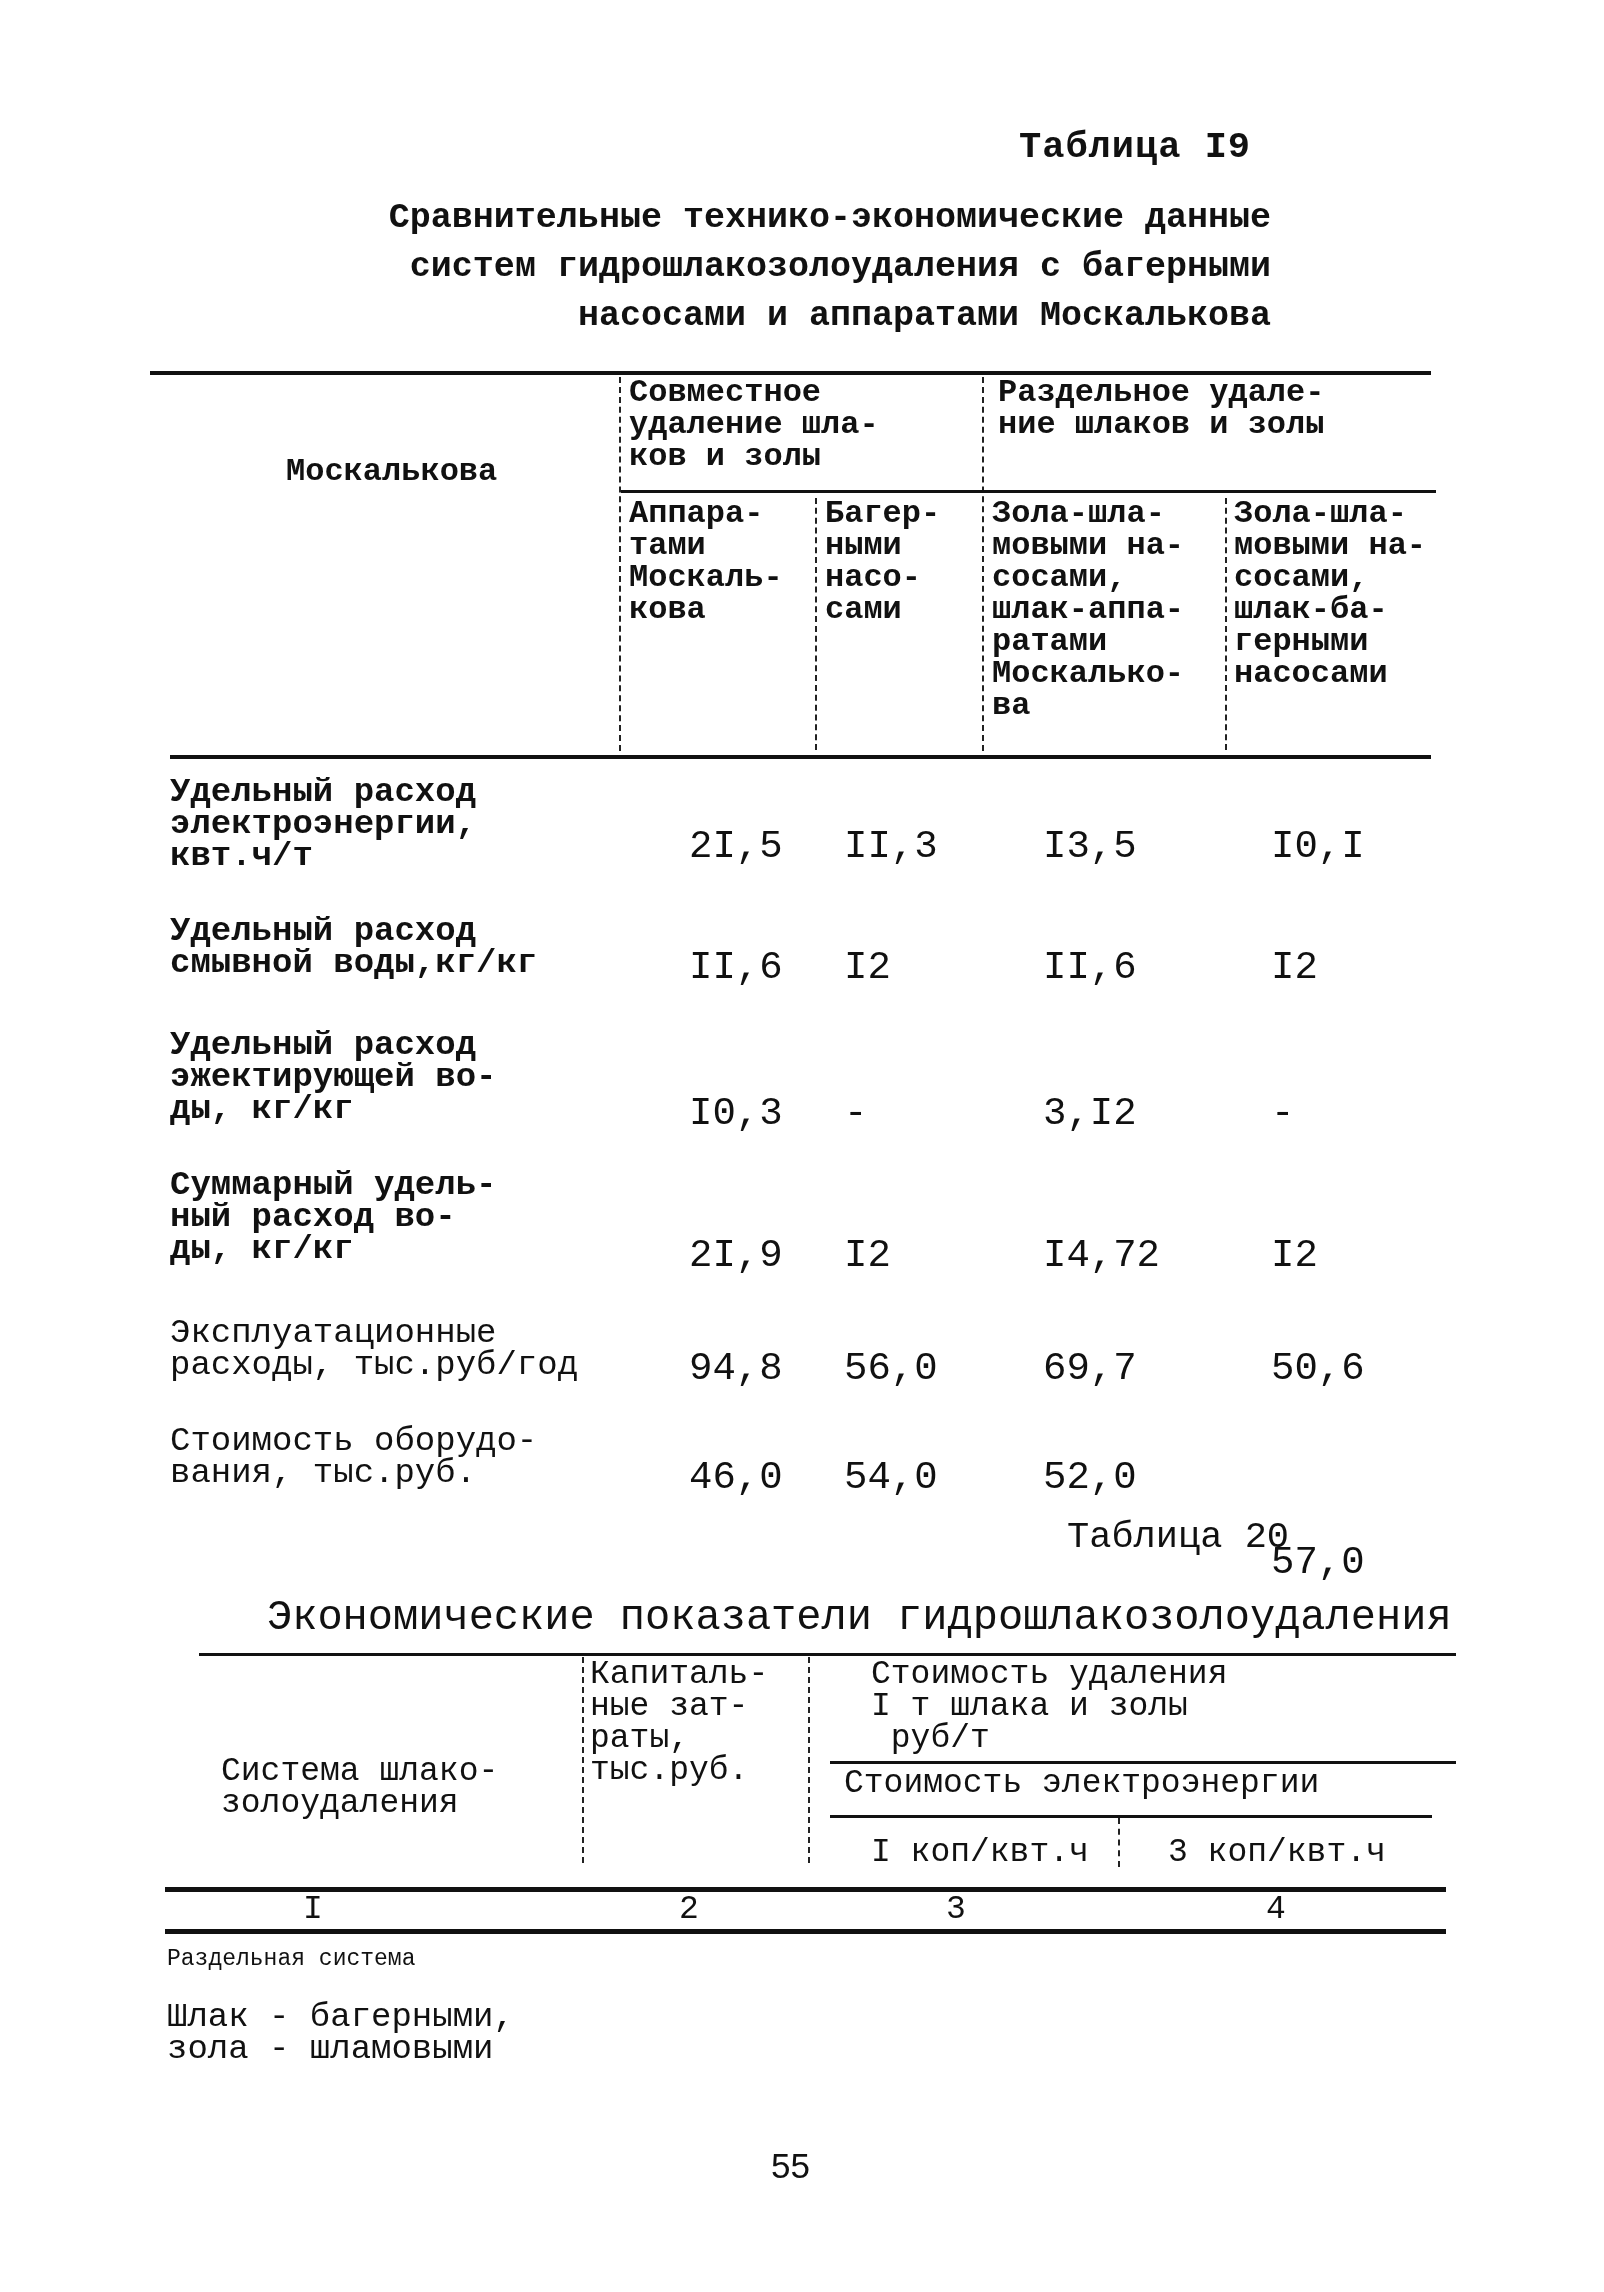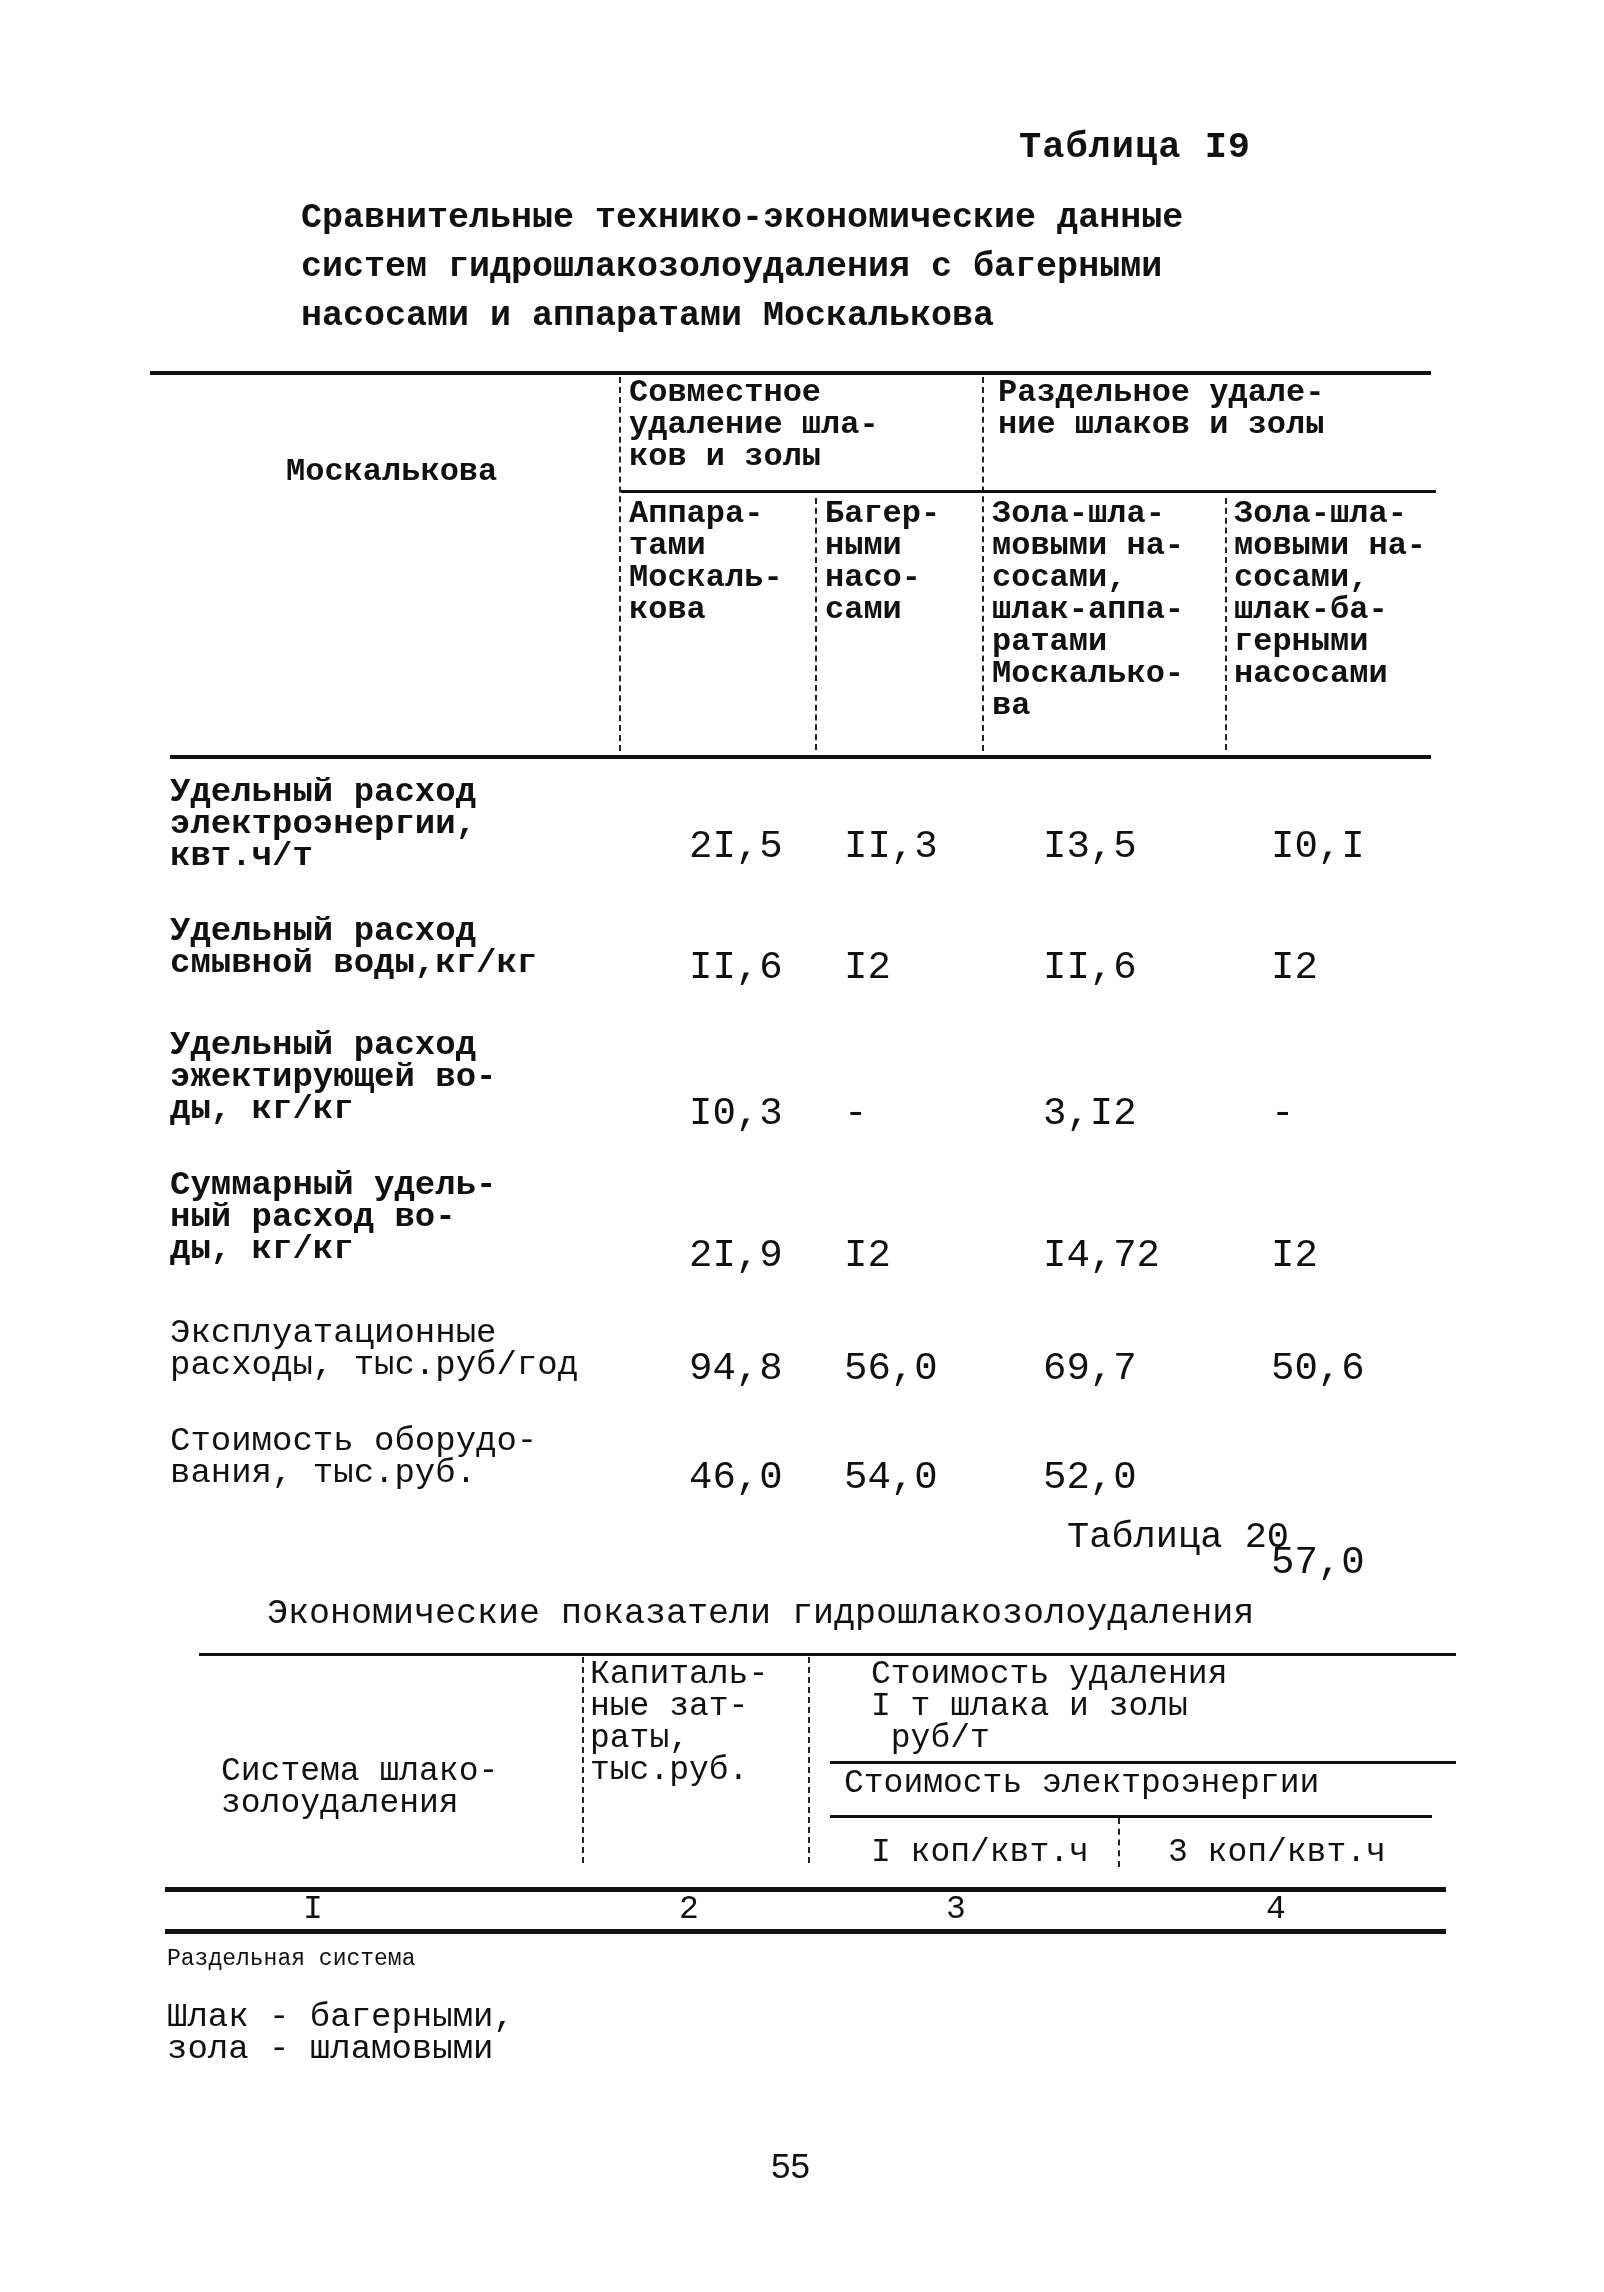--- a/index.html
+++ b/index.html
@@ -1,21 +1,21 @@
 <!DOCTYPE html>
 <html><head>
 <meta charset="utf-8">
 <style>
   html, body { margin:0; padding:0; background:#ffffff; }
   body { width:1605px; height:2292px; position:relative; overflow:hidden;
          font-family:"Liberation Mono","DejaVu Sans Mono",monospace; color:#111; }
   .abs { position:absolute; }
   .bold { font-weight:bold; }
   .title19 { left:1019px; top:126px; font-size:37px; font-weight:bold; letter-spacing:1px; }
-  .caption { left:301px; top:194px; width:970px; font-size:35px; font-weight:bold; line-height:49px; text-align:left; }
+  .caption { left:301px; top:194px; width:970px; font-size:35px; font-weight:bold; line-height:49px; text-align:right; }
   .rule { position:absolute; background:#111; }
   .hdr { font-size:32px; line-height:32px; white-space:pre; }
   .vdash { position:absolute; border-left:2.9px dashed #222; }
   .rowlabel { font-size:34px; line-height:32px; white-space:pre; font-weight:bold; }
   .val { font-size:39px; }
   .t2 { font-size:33px; line-height:32px; white-space:pre; }
 </style>
 </head>
 <body>
 
@@ -97,21 +97,21 @@
 <div class="abs val" style="left:1271px; top:1347px;">50,6</div>
 
 <div class="abs rowlabel" style="left:170px; top:1425px; font-weight:normal;">Стоимость оборудо-
 вания, тыс.руб.</div>
 <div class="abs val" style="left:689px; top:1456px;">46,0</div>
 <div class="abs val" style="left:844px; top:1456px;">54,0</div>
 <div class="abs val" style="left:1043px; top:1456px;">52,0</div>
 <div class="abs val" style="left:1271px; top:1541px;">57,0</div>
 
 <div class="abs" style="left:1067px; top:1516px; font-size:37px;">Таблица 20</div>
-<div class="abs" style="left:267px; top:1594px; font-size:35px;">Экономические показатели гидрошлакозолоудаления</div>
+<div class="abs" style="left:267px; top:1594px; font-size:42px;">Экономические показатели гидрошлакозолоудаления</div>
 
 <div class="rule" style="left:199px; top:1653px; width:1257px; height:2.9px;"></div>
 <div class="abs t2" style="left:221px; top:1732px;margin-top:24px;">Система шлако-
 золоудаления</div>
 <div class="vdash" style="left:582px; top:1657px; height:206px;"></div>
 <div class="abs t2" style="left:590px; top:1659px;">Капиталь-
 ные зат-
 раты,
 тыс.руб.</div>
 <div class="vdash" style="left:808px; top:1657px; height:206px;"></div>

